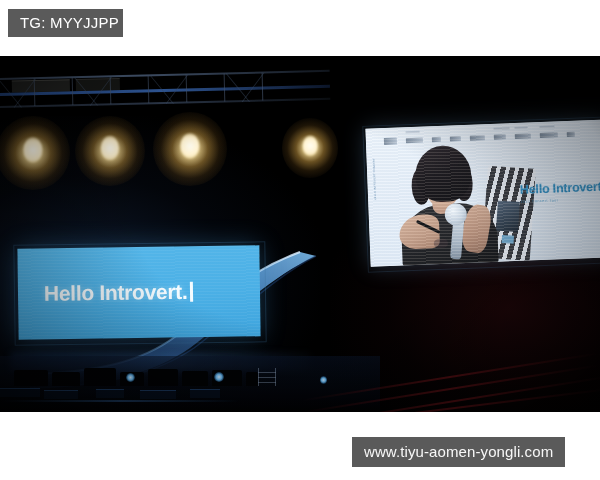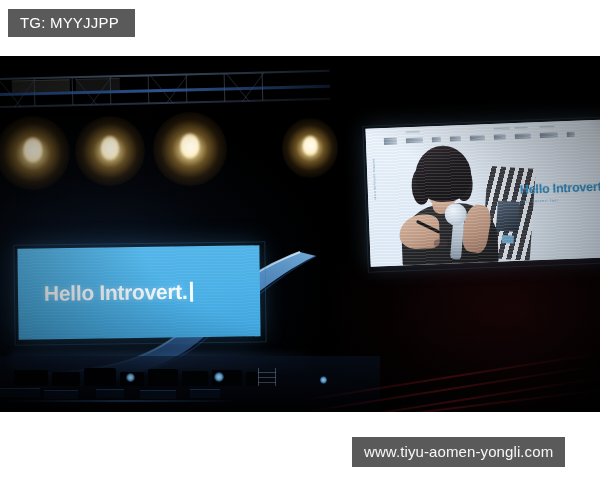--- a/index.html
+++ b/index.html
@@ -457,21 +457,21 @@
     z-index: 20;
   }
 
   
   #tg-badge {
     position: absolute;
     left: 8px; top: 9px;
     background: #5a5a5a;
     color: #ffffff;
     font-size: 15px;
-    padding: 5px 16px 6px 12px;
+    padding: 5px 4px 6px 12px;
     letter-spacing: 0.2px;
     z-index: 40;
   }
   #watermark {
     position: absolute;
     left: 352px; top: 437px;
     background: #5a5a5a;
     color: #f7f7f7;
     font-size: 15px;
     padding: 6px 12px 7px 12px;

